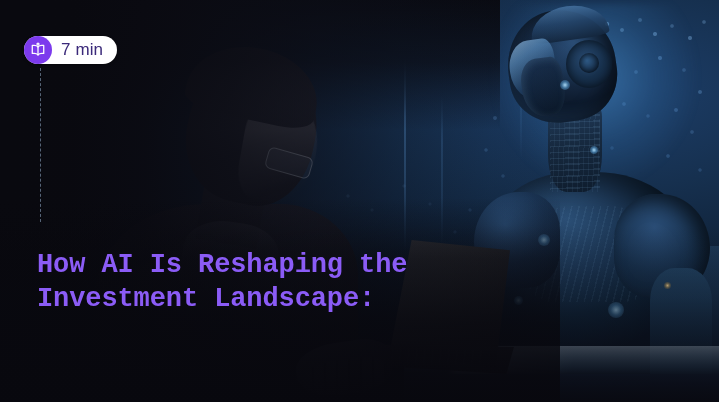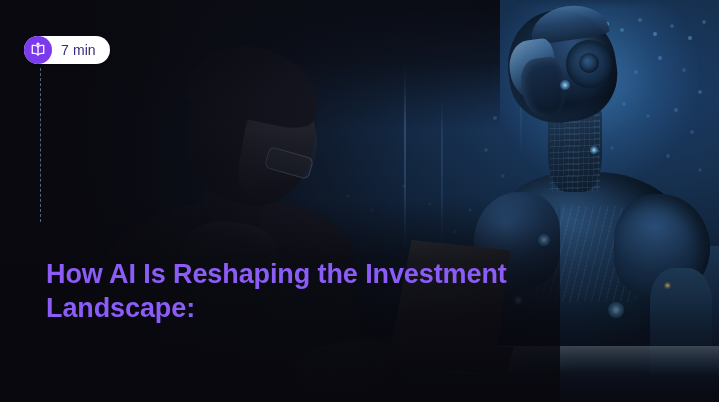--- a/index.html
+++ b/index.html
@@ -430,21 +430,21 @@
     height: 28px;
     flex: 0 0 28px;
     border-radius: 50%;
     background: #7c3aed;
     display: flex;
     align-items: center;
     justify-content: center;
   }
   .badge-icon svg { display: block; }
   .badge-label {
-    font-size: 14px;
+    font-size: 17px;
     font-weight: 500;
     color: #3b2a7a;
     letter-spacing: .1px;
     margin-left: 9px;
     white-space: nowrap;
   }
 
   .timeline {
     position: absolute;
     left: 40px;
@@ -452,26 +452,27 @@
     width: 0;
     height: 154px;
     border-left: 1.5px dashed rgba(150,175,205,.55);
   }
 
   .headline {
     position: absolute;
     left: 37px;
     top: 248px;
     width: 500px;
-    margin: 9px;
+    margin: 0;
     font-size: 27px;
     line-height: 34px;
     font-weight: bold;
     color: #8b5cf6;
     letter-spacing: -.1px;
+    font-family: Liberation Mono, monospace;
   }
   .subhead {
     position: absolute;
     left: 37px;
     top: 320px;
     width: 520px;
     margin: 0;
     font-size: 20px;
     line-height: 27px;
     font-weight: normal;

